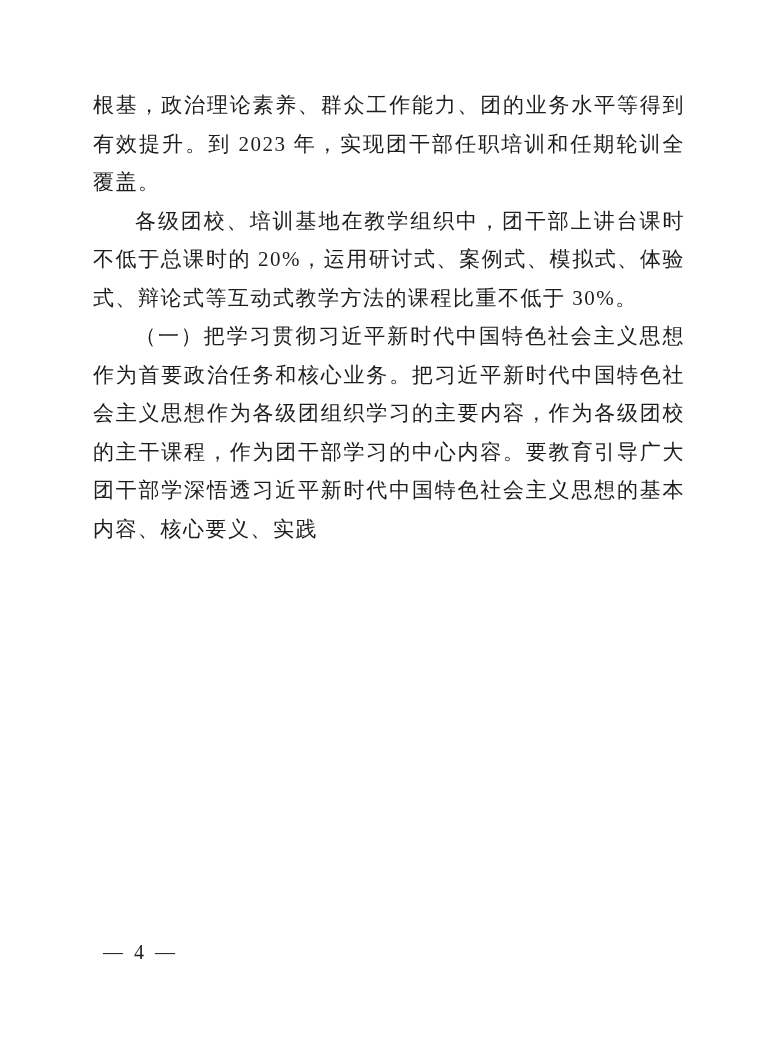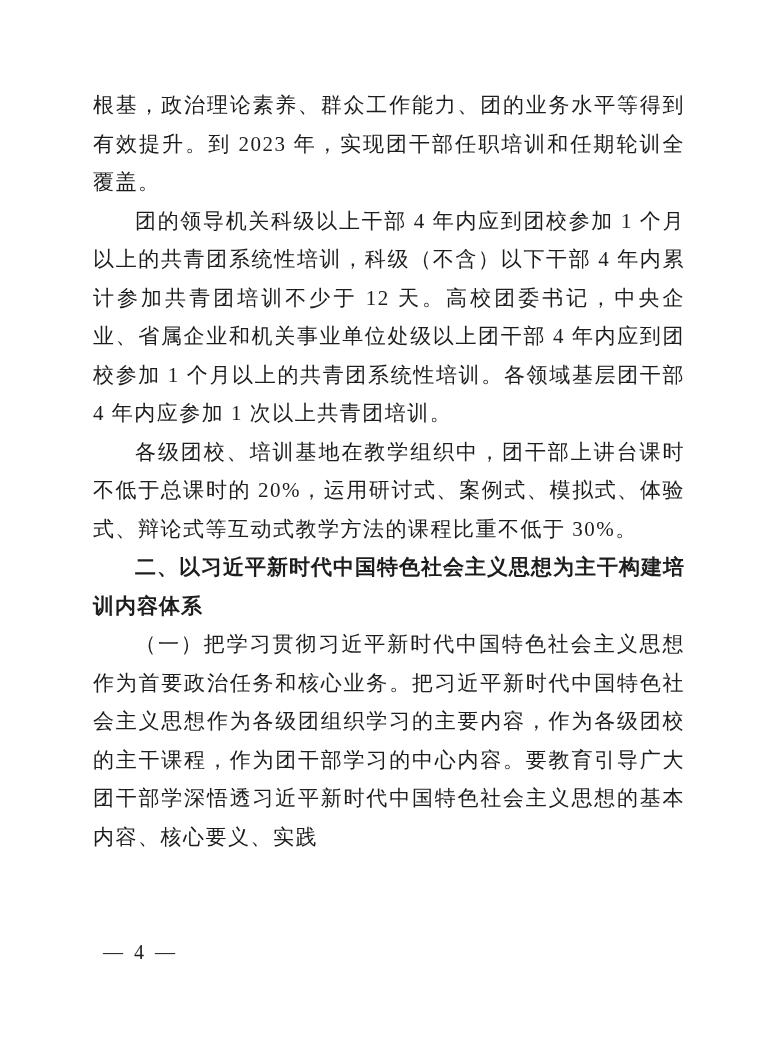--- a/index.html
+++ b/index.html
@@ -62,20 +62,18 @@
     color: #1d1d1d;
     font-family: "Liberation Serif", serif;
   }
 </style>
 </head>
 <body>
 
 <div class="page">
   <div class="content">
     <p class="cont">根基，政治理论素养、群众工作能力、团的业务水平等得到有效提升。到 2023 年，实现团干部任职培训和任期轮训全覆盖。</p>
-    <p class="ind">团的领导机关科级以上干部 4 年内应到团校参加 1 个月以上的共青团系统性培训，科级（不含）以下干部 4 年内累计参加共青团培训不少于 12 天。高校团委书记，中央企业、省属企业和机关事业单位处级以上团干部 4 年内应到团校参加 1 个月以上的共青团系统性培训。各领域基层团干部 4 年内应参加 1 次以上共青团培训。</p>
     <p class="ind">各级团校、培训基地在教学组织中，团干部上讲台课时不低于总课时的 20%，运用研讨式、案例式、模拟式、体验式、辩论式等互动式教学方法的课程比重不低于 30%。</p>
-    <p class="heading">二、以习近平新时代中国特色社会主义思想为主干构建培训内容体系</p>
     <p class="kai">（一）把学习贯彻习近平新时代中国特色社会主义思想作为首要政治任务和核心业务。把习近平新时代中国特色社会主义思想作为各级团组织学习的主要内容，作为各级团校的主干课程，作为团干部学习的中心内容。要教育引导广大团干部学深悟透习近平新时代中国特色社会主义思想的基本内容、核心要义、实践</p>
   </div>
 
   <div class="footer">— 4 —</div>
 </div>
 
 </body></html>

